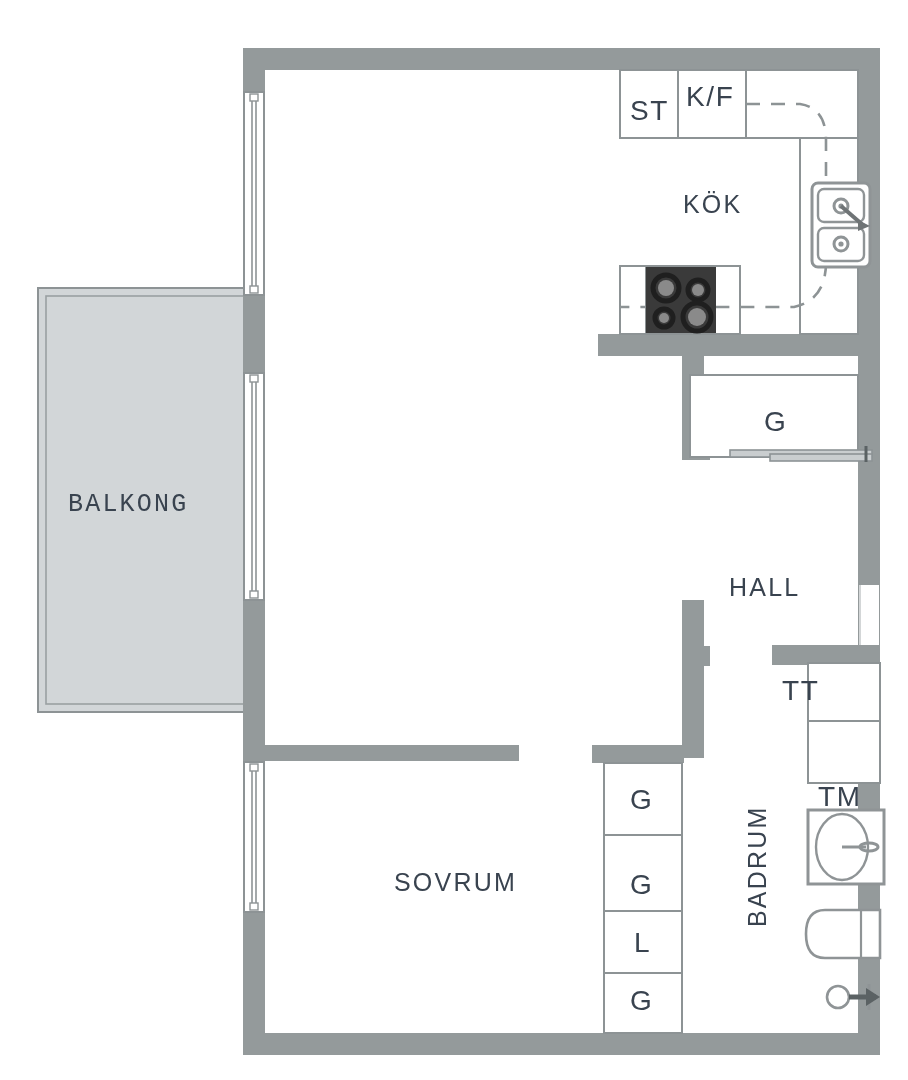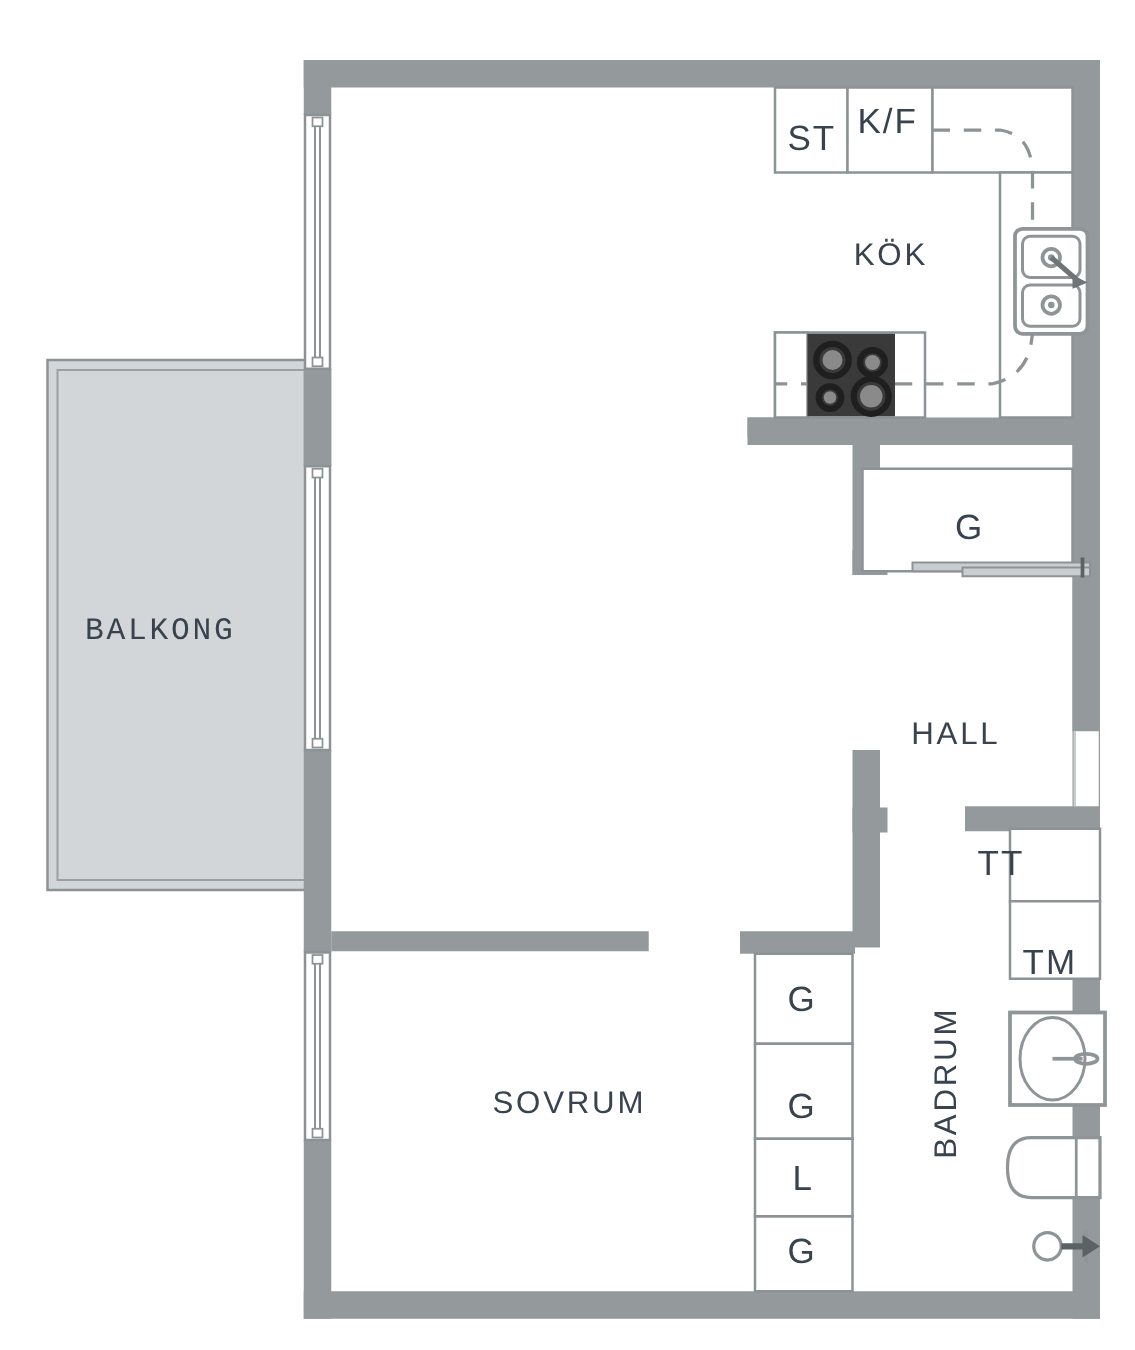--- a/index.html
+++ b/index.html
@@ -233,21 +233,21 @@
   <div class="room-label lbl-lg vertical" style="left:700px; top:855px; width:115px; text-align:center; transform: rotate(-90deg);">BADRUM</div>
 
   <div class="room-label lbl-md" style="left:630px; top:95px;">ST</div>
 
   <div class="room-label lbl-md" style="left:686px; top:81px;">K/F</div>
 
   <div class="room-label lbl-md" style="left:764px; top:406px;">G</div>
 
   <div class="room-label lbl-md" style="left:782px; top:675px;">TT</div>
 
-  <div class="room-label lbl-md" style="left:818px; top:754px;">TM</div>
+  <div class="room-label lbl-md" style="left:818px; top:781px;">TM</div>
 
   <div class="room-label lbl-md" style="left:630px; top:784px;">G</div>
 
   <div class="room-label lbl-md" style="left:630px; top:869px;">G</div>
 
   <div class="room-label lbl-md" style="left:634px; top:927px;">L</div>
 
   <div class="room-label lbl-md" style="left:630px; top:985px;">G</div>
 
 </div>

